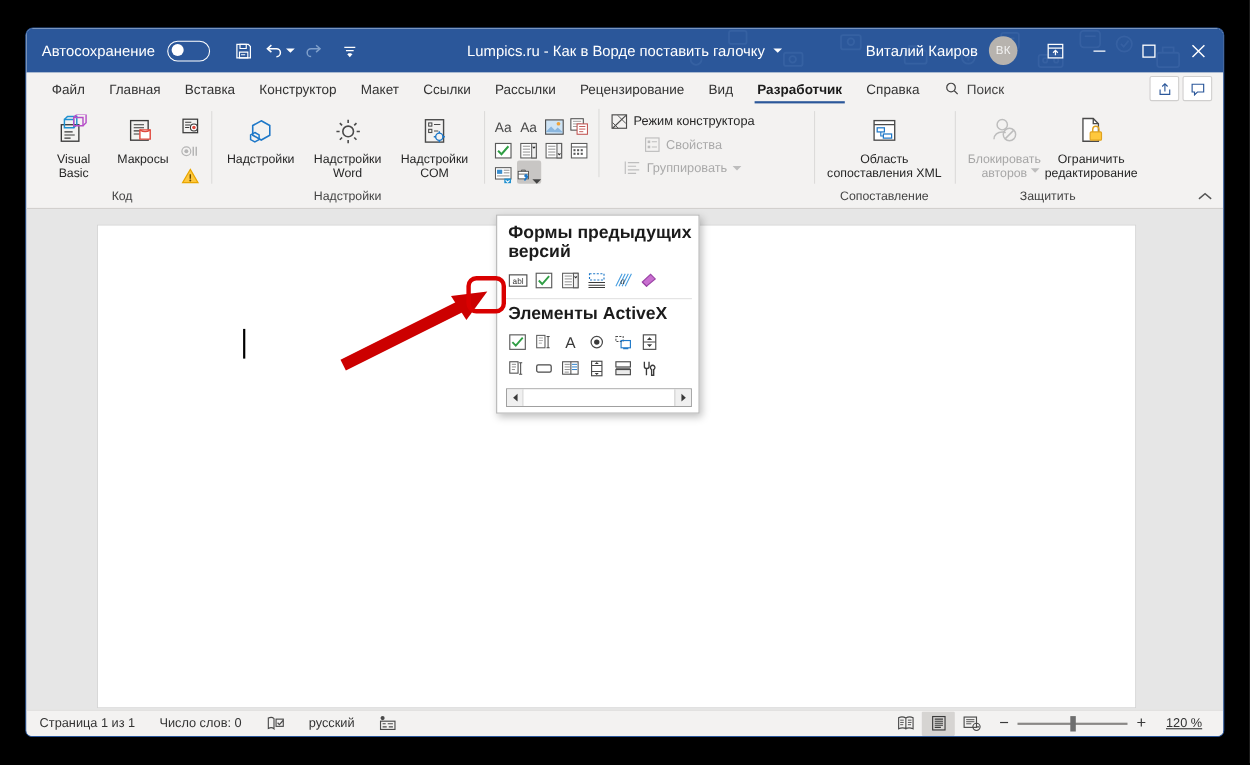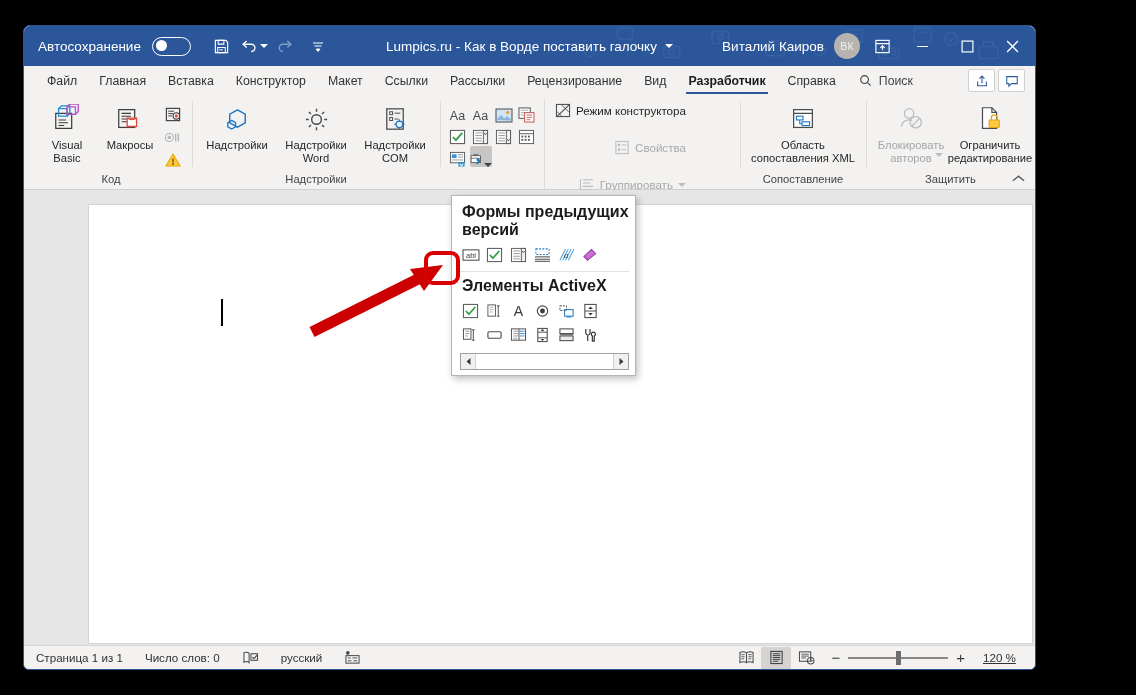--- a/index.html
+++ b/index.html
@@ -11,21 +11,21 @@
   }
   .screen {
     position: relative;
     width: 1136px; height: 695px;
     background: #000;
   }
   
   .window {
     position: absolute;
     left: 23px; top: 25px;
-    width: 1013px; height: 645px;
+    width: 1090px; height: 645px;
     background: #f3f2f1;
     border: 1px solid #2b579a;
     border-radius: 7px 7px 6px 6px;
     overflow: hidden;
     display: flex; flex-direction: column;
   }
   
   .titlebar {
     position: relative;
     height: 40px;
@@ -74,21 +74,21 @@
   }
   .tb-right {
     margin-left: auto; display: flex; align-items: center;
     position: relative; z-index: 2; height: 100%;
   }
   .user-name { font-size: 13.5px; margin-right: 10px; white-space: nowrap;}
   .avatar {
     width: 26px; height: 26px; border-radius: 50%;
     background: #b7b3ae; color: #f2f2f2;
     font-size: 10.5px; display: flex; align-items: center;
-    justify-content: center; margin-right: 4px; letter-spacing: .3px;
+    justify-content: center; margin-right: 16px; letter-spacing: .3px;
   }
   .ribbon-display-btn {
     width: 36px; height: 40px; display: flex;
     align-items: center; justify-content: center;
   }
   .win-btn {
     width: 45px; height: 40px; display: flex;
     align-items: center; justify-content: center;
   }
   
@@ -572,21 +572,21 @@
               <svg width="17" height="16" viewBox="0 0 18 17">
                   <rect x="1.5" y="4" width="13" height="9.5" fill="#fff" stroke="#4a4a4a" stroke-width="1.1"></rect>
                   <path d="M5.5 4V2.5h5V4" fill="none" stroke="#4a4a4a" stroke-width="1.1"></path>
                   <path d="M1.5 7.5h13" stroke="#4a4a4a" stroke-width="1"></path>
                   <path d="M13.5 9.5a2.2 2.2 0 10-2.6 2.2l-2.4 3.2 1.7 1.3 2.4-3.2a2.2 2.2 0 00.9-3.5z" fill="#1e78c8"></path>
                 </svg>
               <span class="caret-down" style="border-top-color:#444;margin-left:1px;"></span>
             </div>
           </div>
 
-          <div class="stack-small" style="padding-top:3px;gap:20px;border-left:1px solid #dcdbda;padding-left:8px;align-items:flex-end;">
+          <div class="stack-small" style="padding-top:3px;gap:4px;border-left:1px solid #dcdbda;padding-left:8px;align-items:center;">
             <div class="smallbtn">
               <svg width="16" height="15" viewBox="0 0 17 16">
                   <rect x="1.5" y="1.5" width="14" height="13" fill="none" stroke="#4a4a4a" stroke-width="1.1"></rect>
                   <path d="M2 14.5L15 2" stroke="#4a4a4a" stroke-width="1.1"></path>
                   <path d="M2 9l5.5 5.5M7 2l8 8" stroke="#4a4a4a" stroke-width=".9"></path>
                 </svg>
               <span>Режим конструктора</span>
             </div>
             <div class="smallbtn disabled">
               <svg width="16" height="15" viewBox="0 0 17 16">

